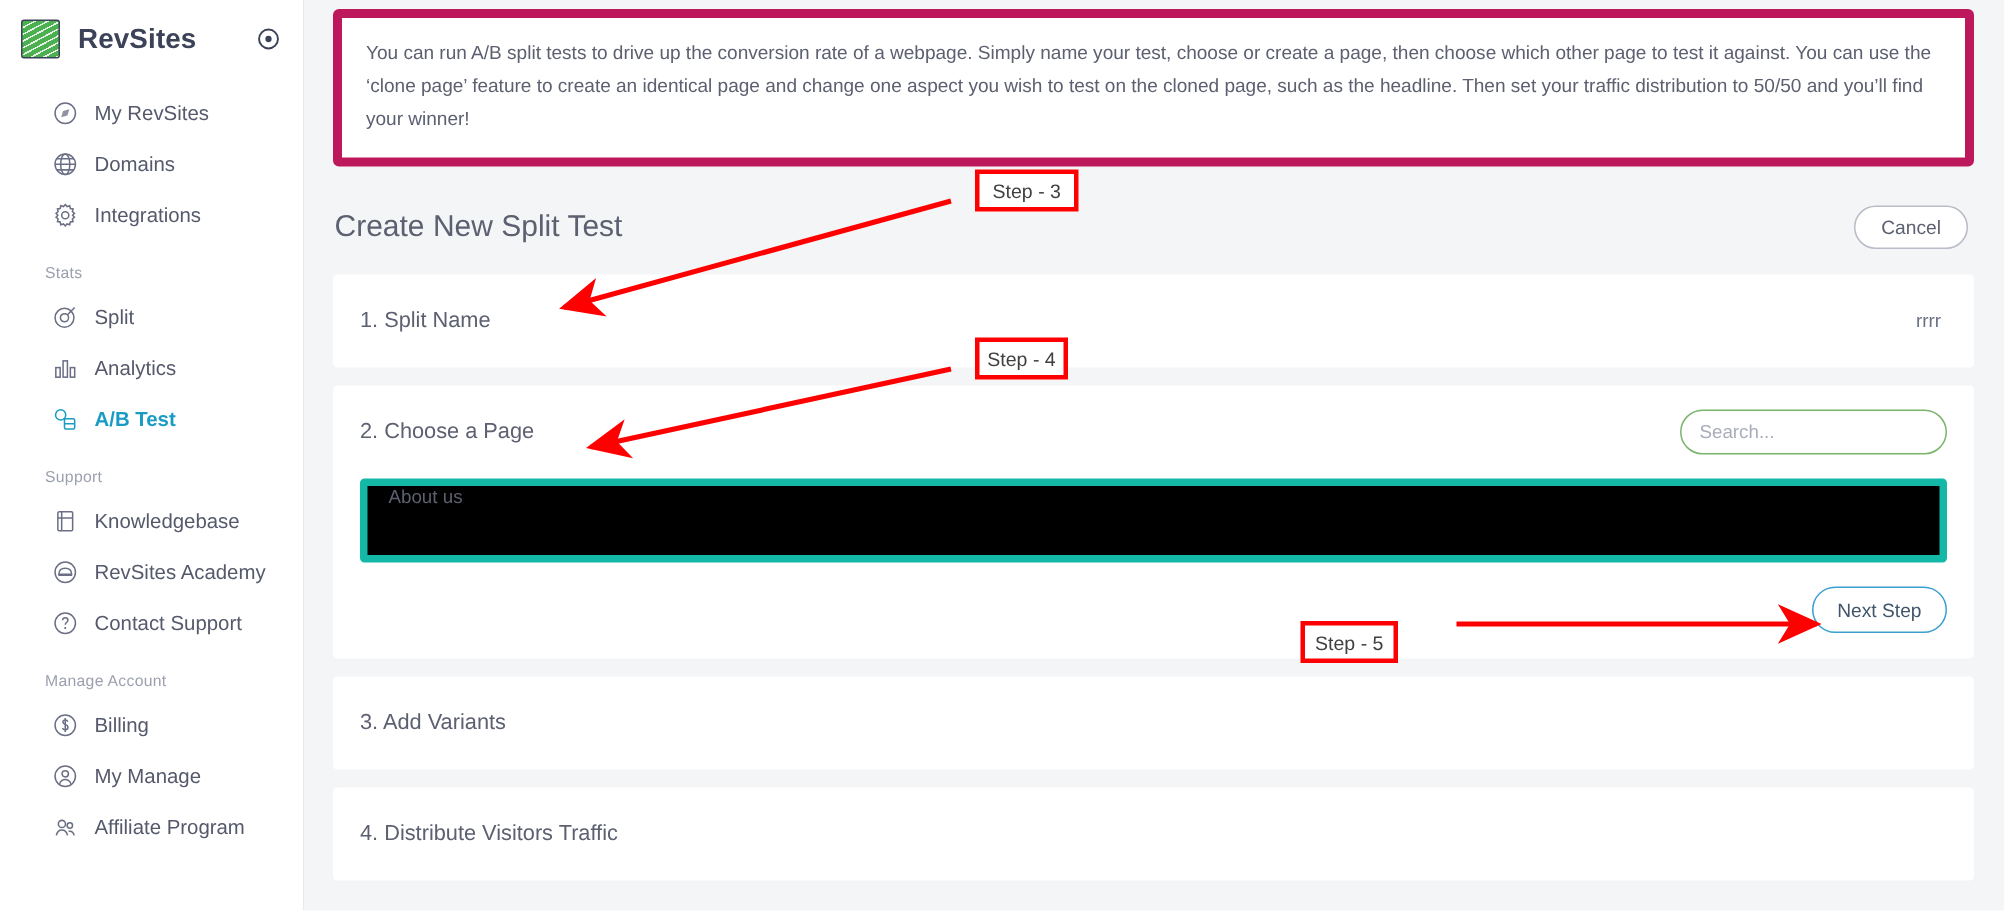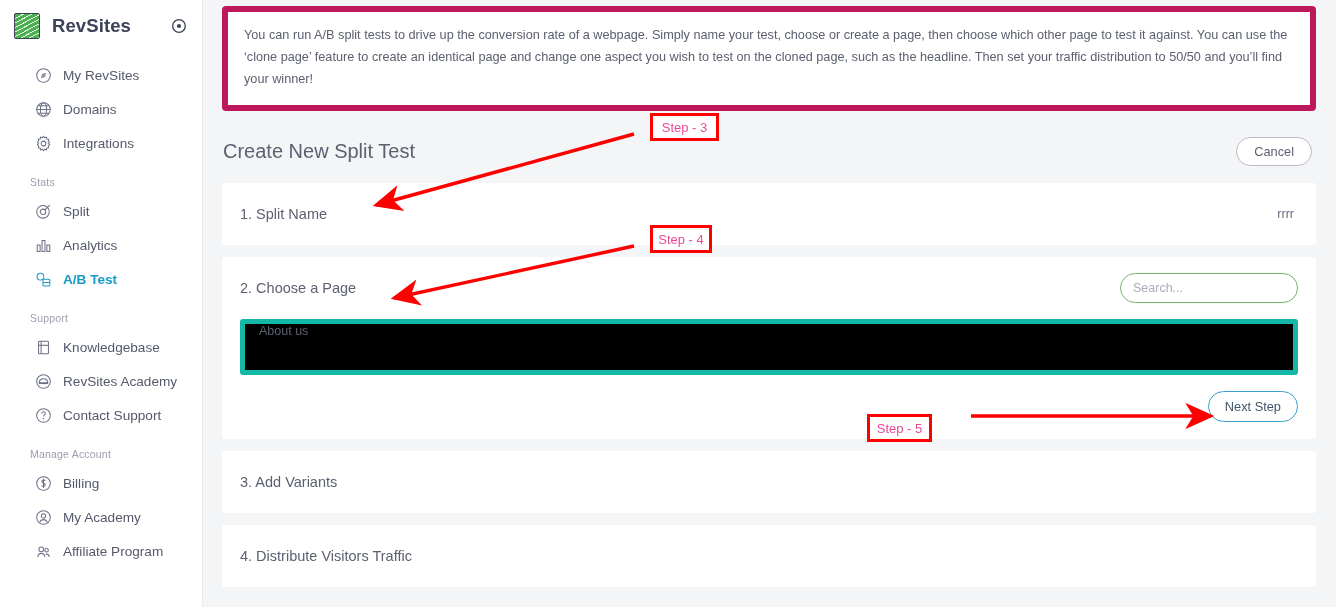--- a/index.html
+++ b/index.html
@@ -202,21 +202,21 @@
   .overlay {
     position: absolute;
     left: 0; top: 0;
     width: 1336px; height: 607px;
     pointer-events: none;
   }
   .anno-box {
     position: absolute;
     border: 3px solid #ff0000;
     background: #ffffff;
-    color: #ec4899;
+    color: #404040;
     font-size: 13px;
     font-family: "Liberation Sans", sans-serif;
     display: flex; align-items: center; justify-content: center;
     white-space: nowrap;
   }
 </style>
 </head>
 <body>
 
 <div id="root">
@@ -356,21 +356,21 @@
       </div>
 
       <div class="nav-item">
         <span class="ico">
           <svg width="17" height="17" viewBox="0 0 20 20" fill="none" stroke="currentColor" stroke-width="1.2">
             <circle cx="10" cy="10" r="8"></circle>
             <circle cx="10" cy="8.1" r="2.5"></circle>
             <path d="M5.6 15.8 C6.4 13.5 8 12.5 10 12.5 C12 12.5 13.6 13.5 14.4 15.8"></path>
           </svg>
         </span>
-        <span class="lbl">My Academy</span>
+        <span class="lbl">My Manage</span>
       </div>
 
       <div class="nav-item">
         <span class="ico">
           <svg width="17" height="17" viewBox="0 0 20 20" fill="none" stroke="currentColor" stroke-width="1.2">
             <circle cx="7.4" cy="7.4" r="2.8"></circle>
             <path d="M3 16.4 C3.7 13.4 5.4 12.2 7.4 12.2 C9.4 12.2 11.1 13.4 11.8 16.4"></path>
             <circle cx="13.6" cy="8.6" r="2.1"></circle>
             <path d="M12.6 13.2 C14.6 12.8 16.4 13.8 17 16.4"></path>
           </svg>

